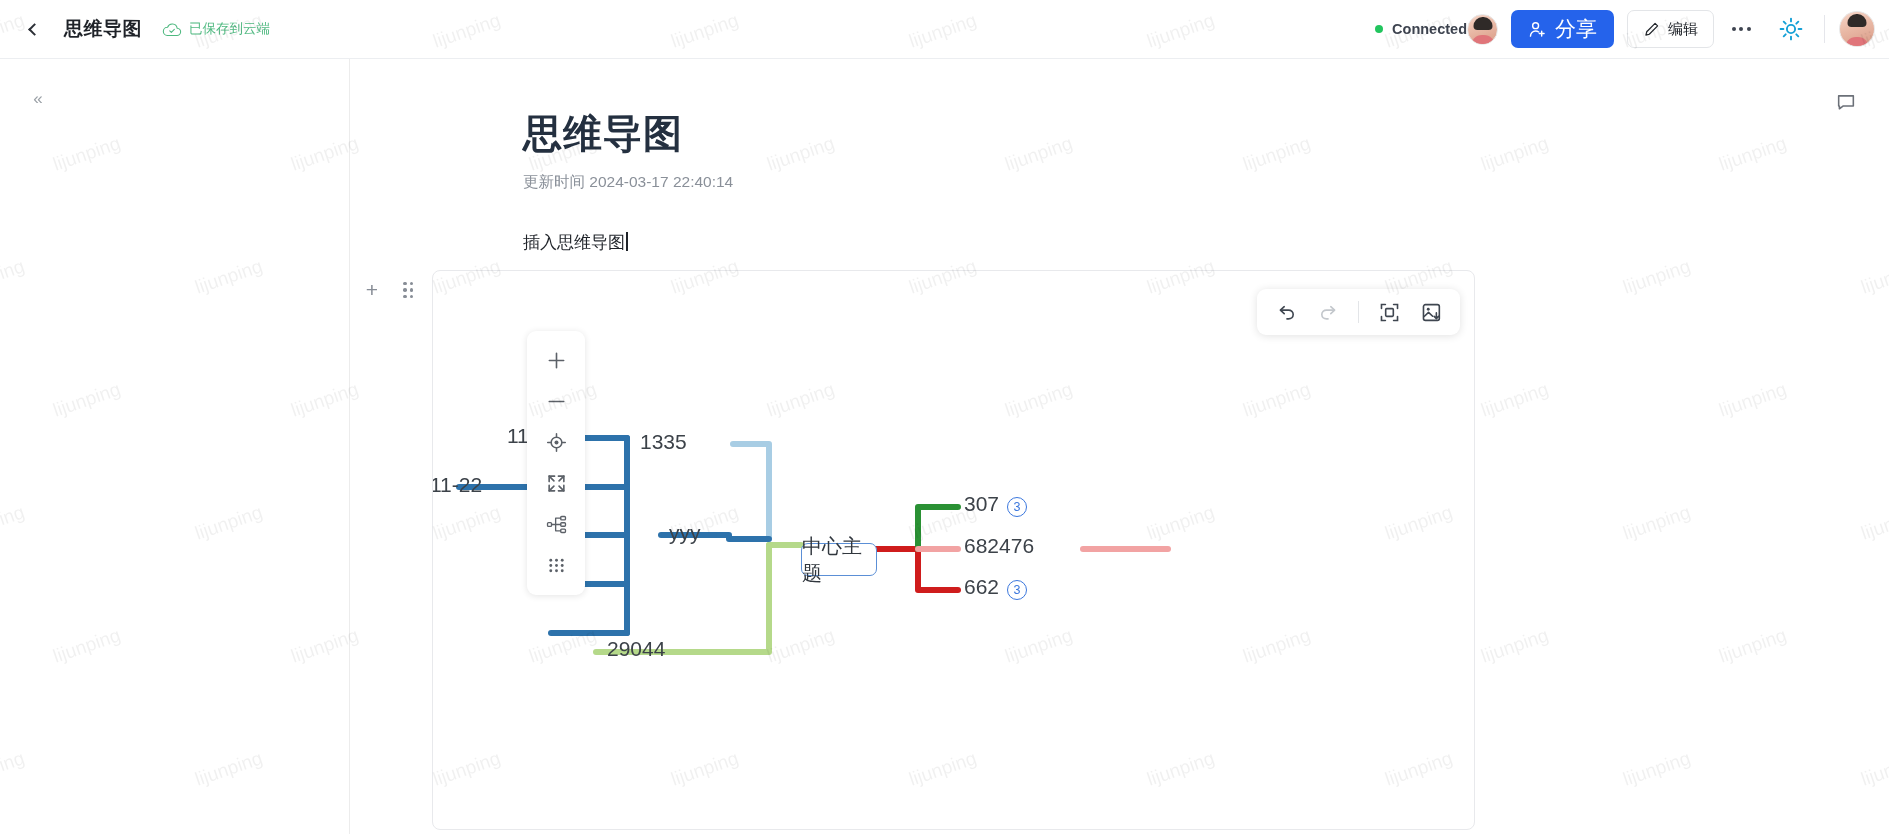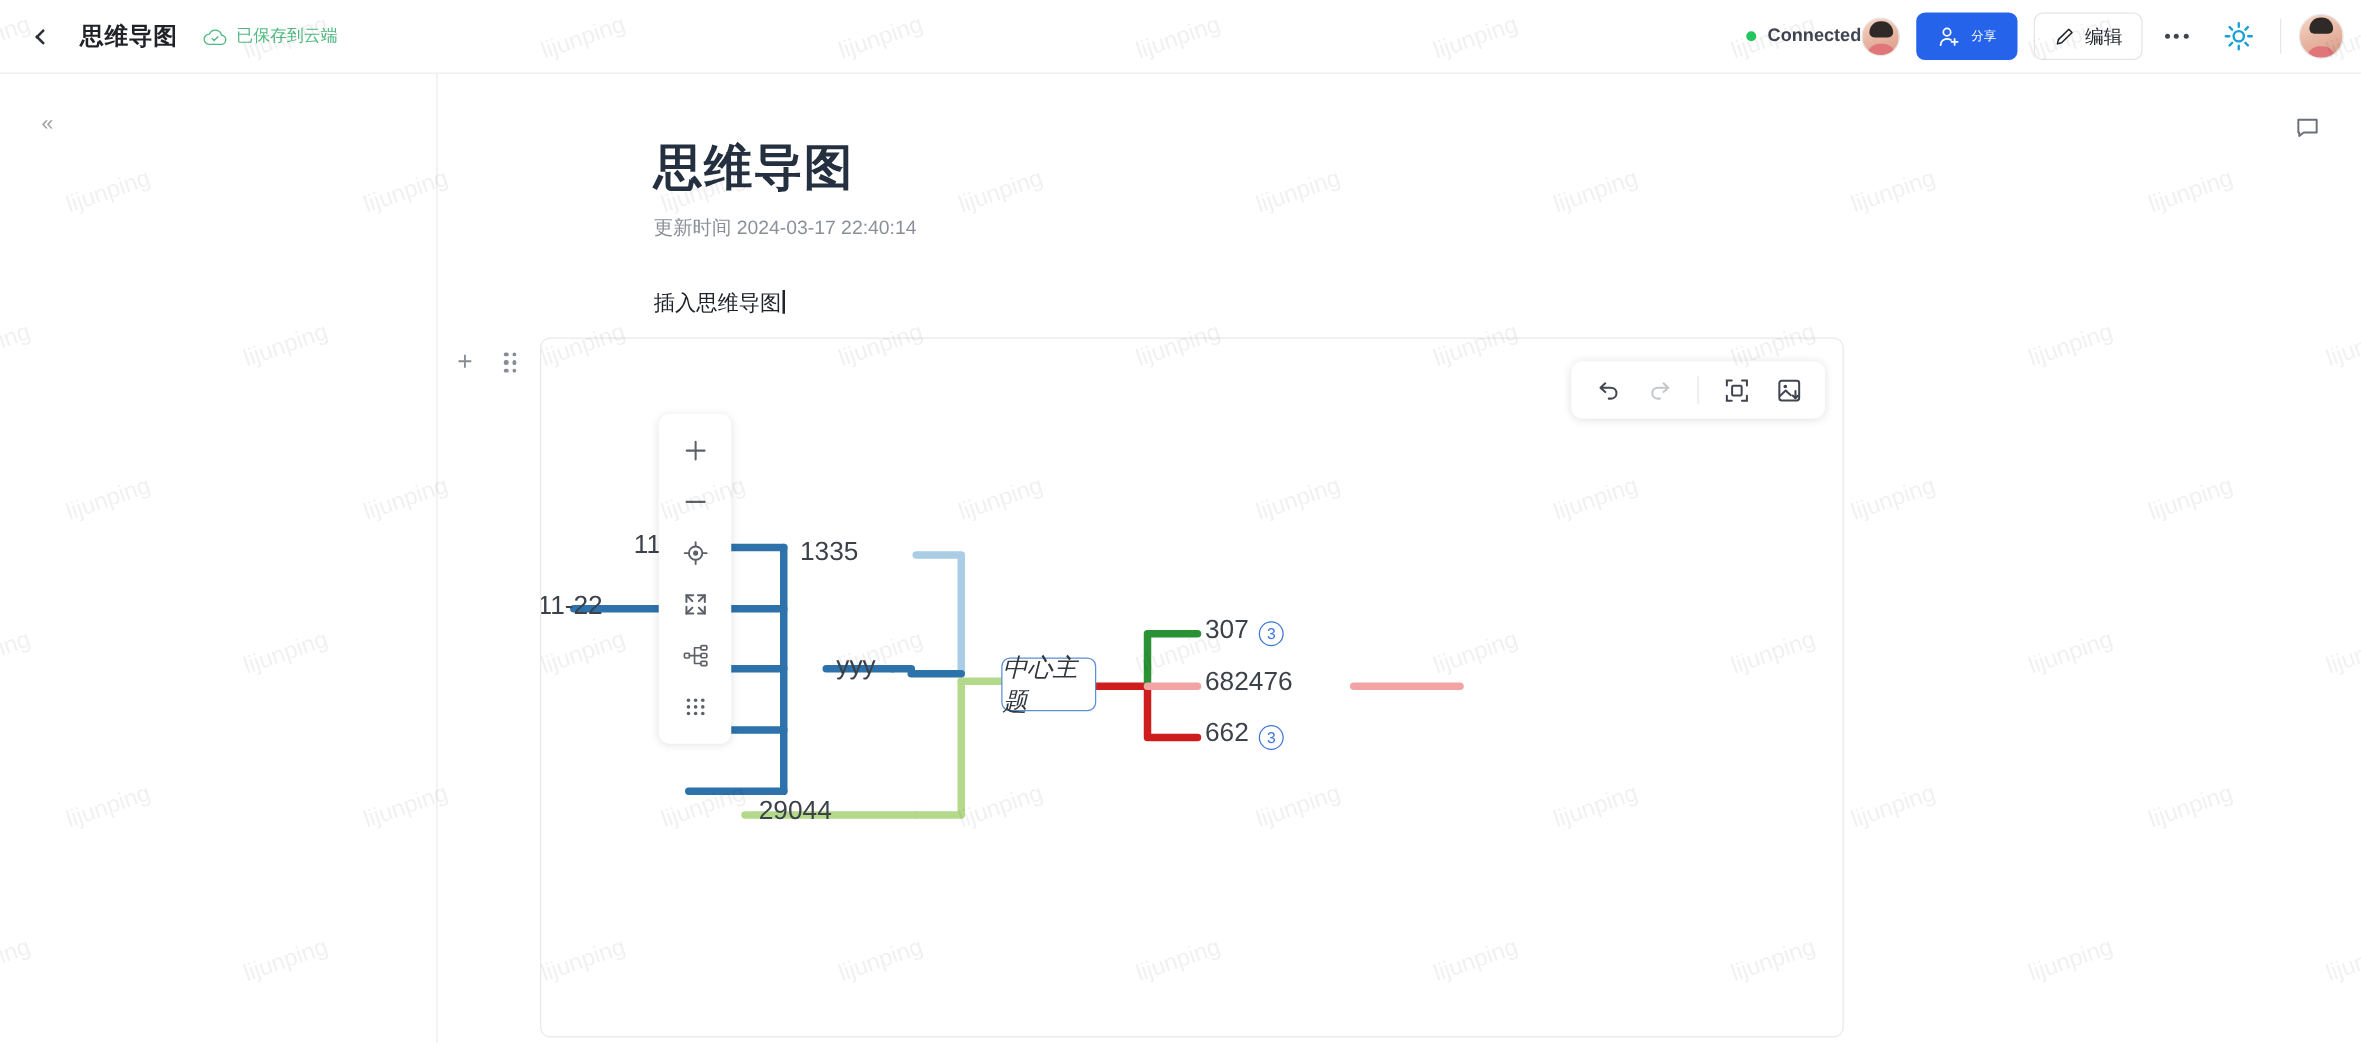--- a/index.html
+++ b/index.html
@@ -84,21 +84,21 @@
   }
   .avatar::after {
     content: ""; position: absolute; left: 50%; bottom: -6px;
     width: 24px; height: 15px; transform: translateX(-50%);
     background: #e0757a; border-radius: 11px 11px 0 0;
   }
   #share-btn {
     height: 38px; padding: 0 17px; border-radius: 7px;
     background: #2563eb; color: #fff;
     display: flex; align-items: center; gap: 8px;
-    font-size: 10px; cursor: pointer; margin-left: 13px;
+    font-size: 21px; cursor: pointer; margin-left: 13px;
     border: none;
   }
   #edit-btn {
     height: 38px; padding: 0 15px; border-radius: 7px;
     background: #fff; color: #1f2329; border: 1px solid #e3e5e8;
     display: flex; align-items: center; gap: 8px;
     font-size: 15px; cursor: pointer; margin-left: 13px;
   }
   #more-btn {
     width: 38px; height: 38px; margin-left: 8px;
@@ -373,21 +373,21 @@
         <path d="M650 278 L735 278" stroke="#f2a3a3" stroke-width="6"></path>
       </g>
     </svg>
 
     <div class="mm-label" style="left:-3px; top:202px;">11-22</div>
     <div class="mm-label" style="left:74px; top:153px;">11-33</div>
     <div class="mm-label" style="left:236px; top:250px;">yyy</div>
     <div class="mm-label" style="left:207px; top:159px;">1335</div>
     <div class="mm-label" style="left:174px; top:366px;">29044</div>
 
-    <div id="node-center" style="left:368px; top:255px; width:76px; height:43px;font-style:italic;">中心主题</div>
+    <div id="node-center" style="left:368px; top:272px; width:76px; height:33px;">中心主题</div>
 
     <div class="mm-label" style="left:531px; top:221px;">307</div>
     <div class="mm-label" style="left:531px; top:263px;">682476</div>
     <div class="mm-label" style="left:531px; top:304px;">662</div>
 
     <div class="mm-badge" style="left:574px; top:226px;">3</div>
     <div class="mm-badge" style="left:574px; top:309px;">3</div>
 
     <div id="mm-tools">
       <div class="mm-tool">

